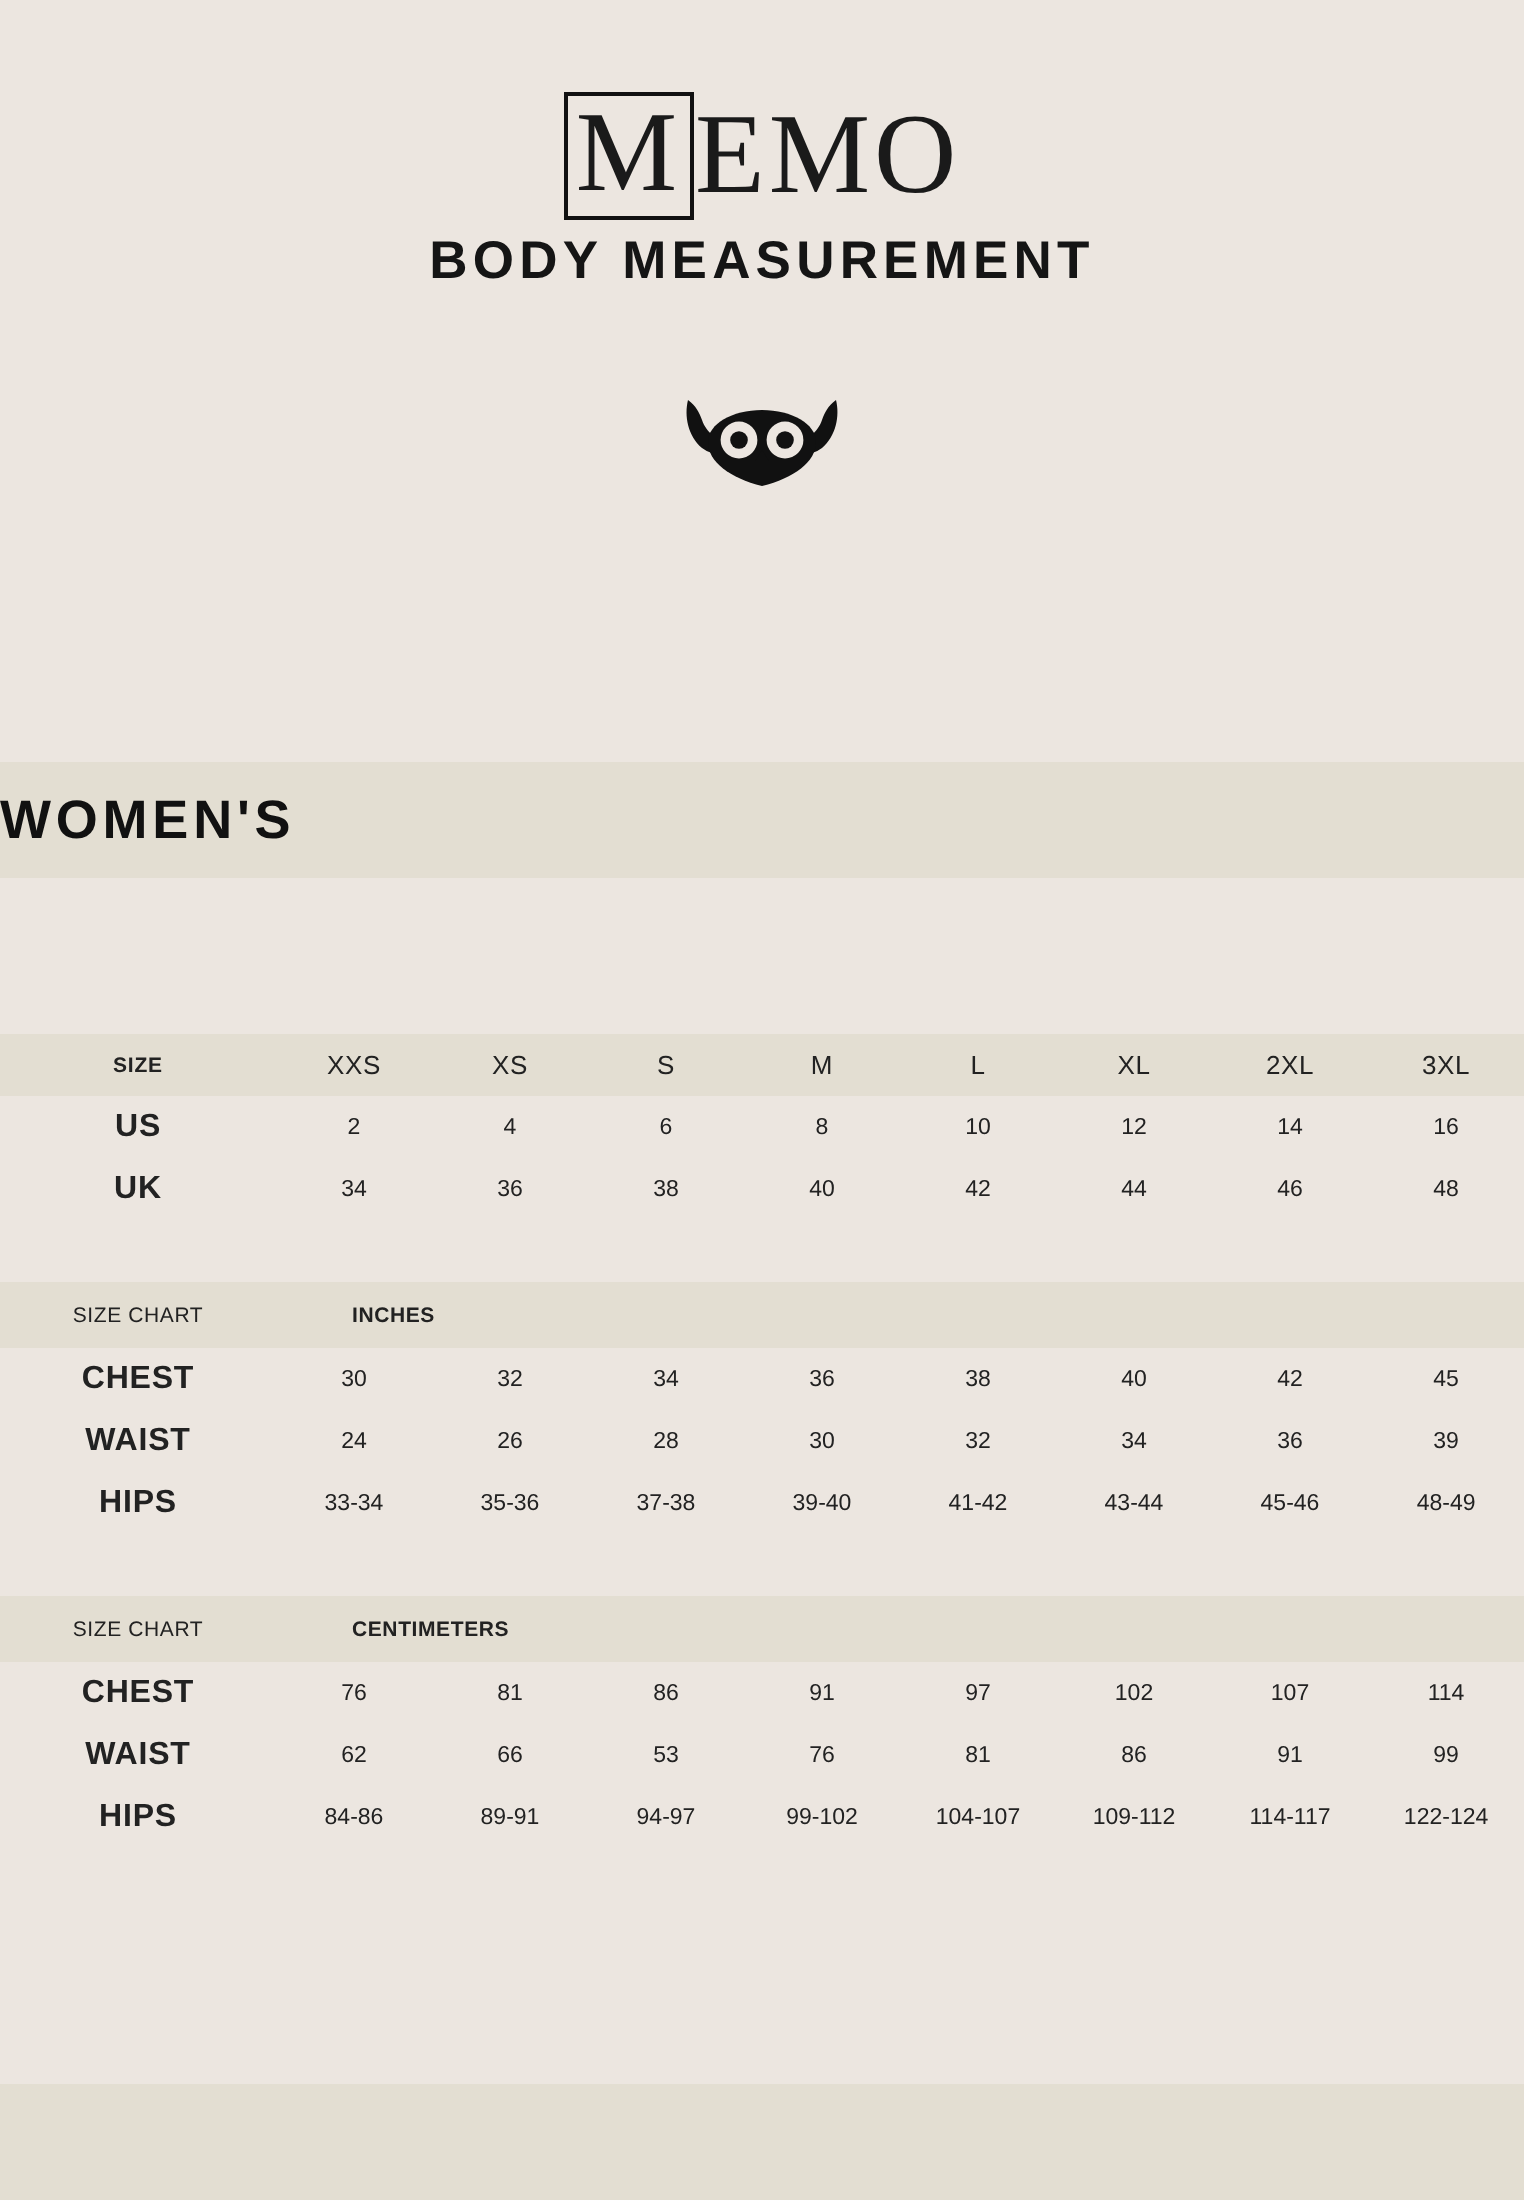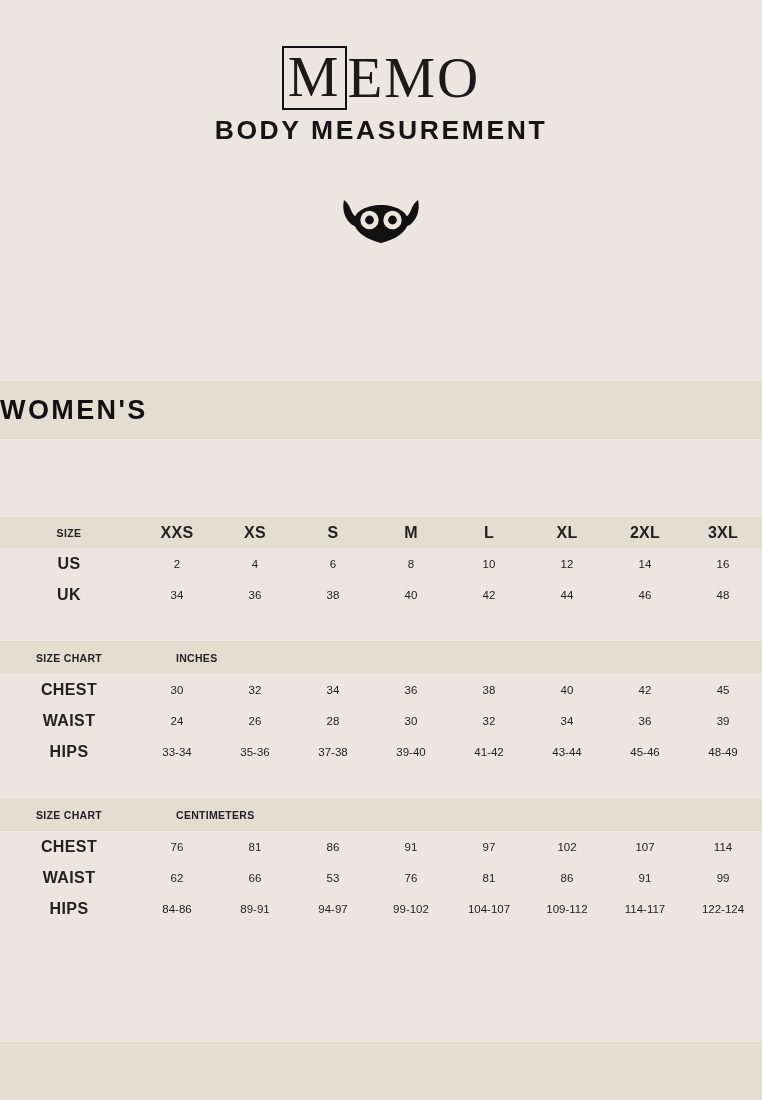--- a/index.html
+++ b/index.html
@@ -109,22 +109,22 @@
   tr.head-row td {
     background: #e3ded2;
     height: 31px;
   }
   tr.head-row td.lbl {
     font-size: 10.5px;
     font-weight: 700;
     letter-spacing: 0.4px;
   }
   tr.head-row td.val {
-    font-size: 16px;
-    font-weight: 700;
+    font-size: 13px;
+    font-weight: 400;
     letter-spacing: 0.3px;
   }
   tr.data-row td {
     background: #ece6e0;
   }
   tr.data-row td.lbl {
     font-size: 16px;
     font-weight: 700;
     letter-spacing: 0.4px;
   }
@@ -133,21 +133,21 @@
     font-weight: 400;
   }
 
   
   tr.unit-row td {
     background: #e3ded2;
     height: 33px;
   }
   tr.unit-row td.lbl {
     font-size: 10.5px;
-    font-weight: 700;
+    font-weight: 400;
     letter-spacing: 0.3px;
   }
   tr.unit-row td.unit {
     font-size: 10.5px;
     font-weight: 700;
     letter-spacing: 0.3px;
     text-align: left;
     padding-left: 38px;
   }
   .lbl { text-align: center; }

